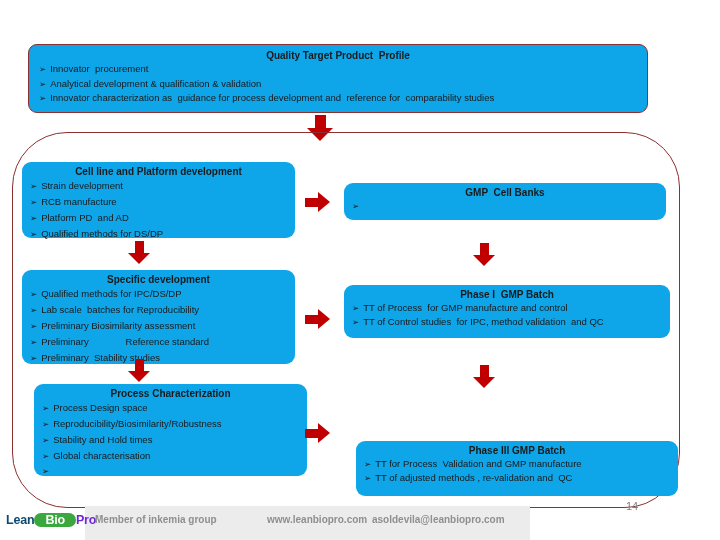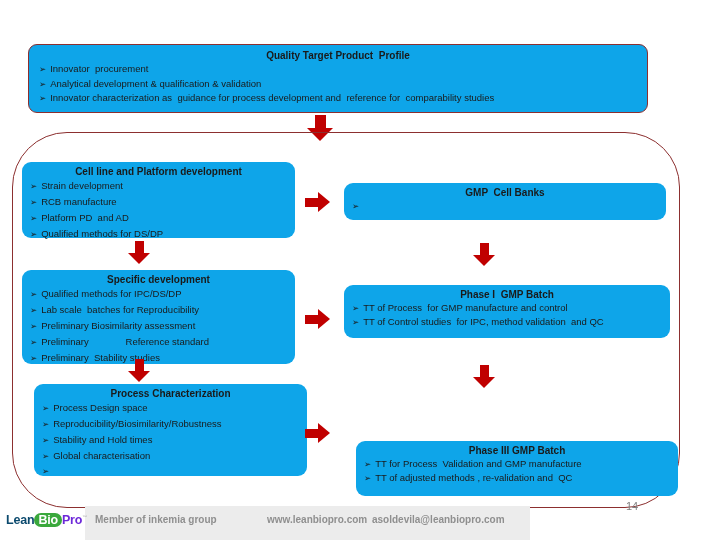--- a/index.html
+++ b/index.html
@@ -35,21 +35,21 @@
   .arrow-down .head{width:0;height:0;border-left:11px solid transparent;border-right:11px solid transparent;border-top:11px solid #c00000;}
   .arrow-down.big .stem{width:11px;height:13px;}
   .arrow-down.big .head{border-left:13px solid transparent;border-right:13px solid transparent;border-top:13px solid #c00000;}
   .arrow-right{position:absolute;display:flex;align-items:center;}
   .arrow-right .stem{width:13px;height:9px;background:#c00000;}
   .arrow-right .head{width:0;height:0;border-top:10px solid transparent;border-bottom:10px solid transparent;border-left:12px solid #c00000;}
   
   .footer-band{position:absolute;left:85px;top:506px;width:445px;height:34px;background:#ececec;}
   .logo{position:absolute;left:6px;top:513px;font-size:12.5px;font-weight:bold;letter-spacing:-0.2px;}
   .logo .lean{color:#0c4a6e;}
-  .logo .bio{background:#3aa83c;color:#ffffff;padding:0 4px;border-radius:8px;}
+  .logo .bio{background:#3aa83c;color:#ffffff;padding:0 11px;border-radius:8px;}
   .logo .pro{color:#6d28d9;}
   .logo .tm{font-size:5px;color:#b9b9b9;vertical-align:super;}
   .footer-text{position:absolute;top:514px;font-size:10px;font-weight:bold;color:#8f8f8f;white-space:pre;}
   .f-member{left:95px;}
   .f-web{left:247px;margin-left:20px;}
   .f-email{left:372px;}
   .page-num{position:absolute;left:626px;top:500px;font-size:11px;color:#808080;}
 </style>
 </head>
 <body>

